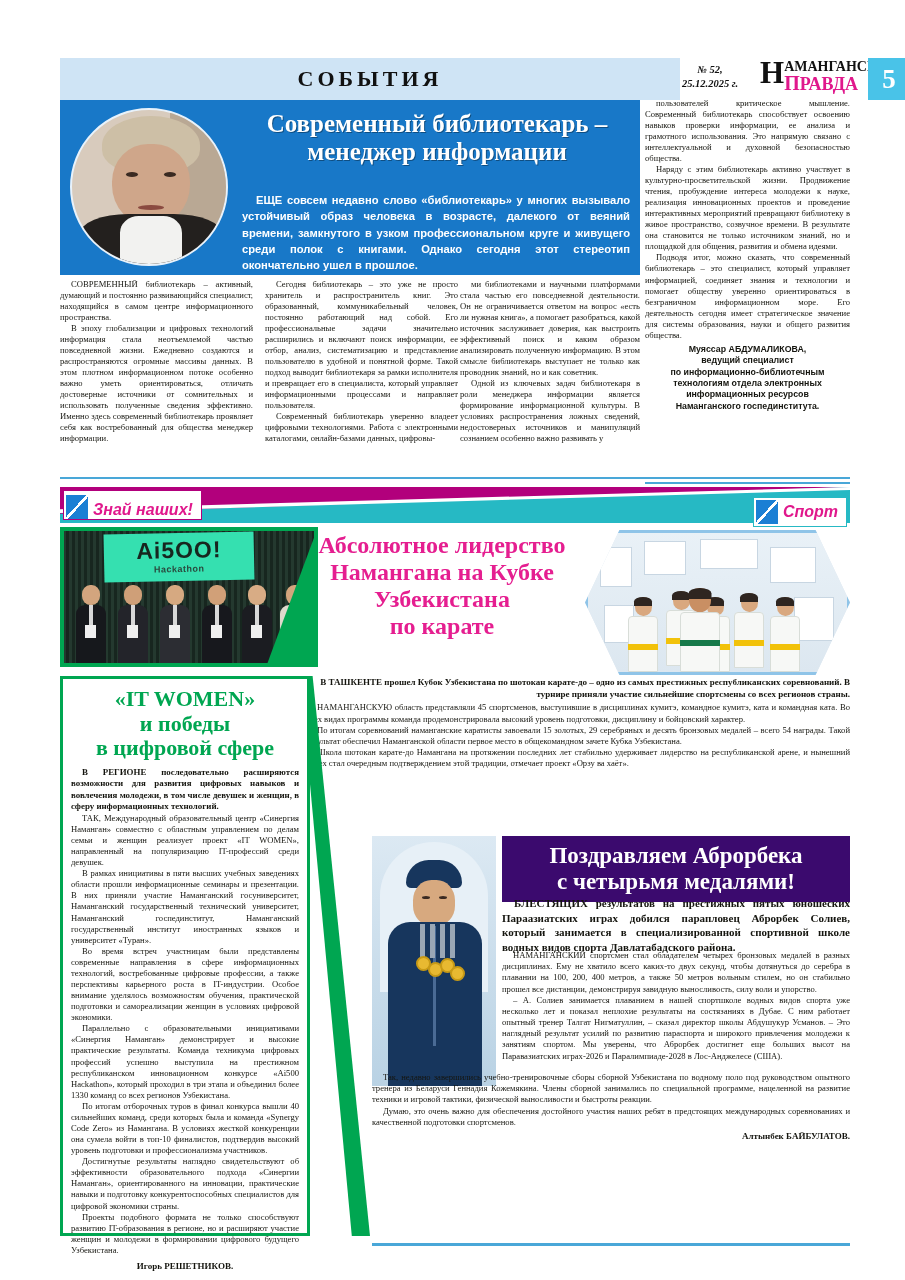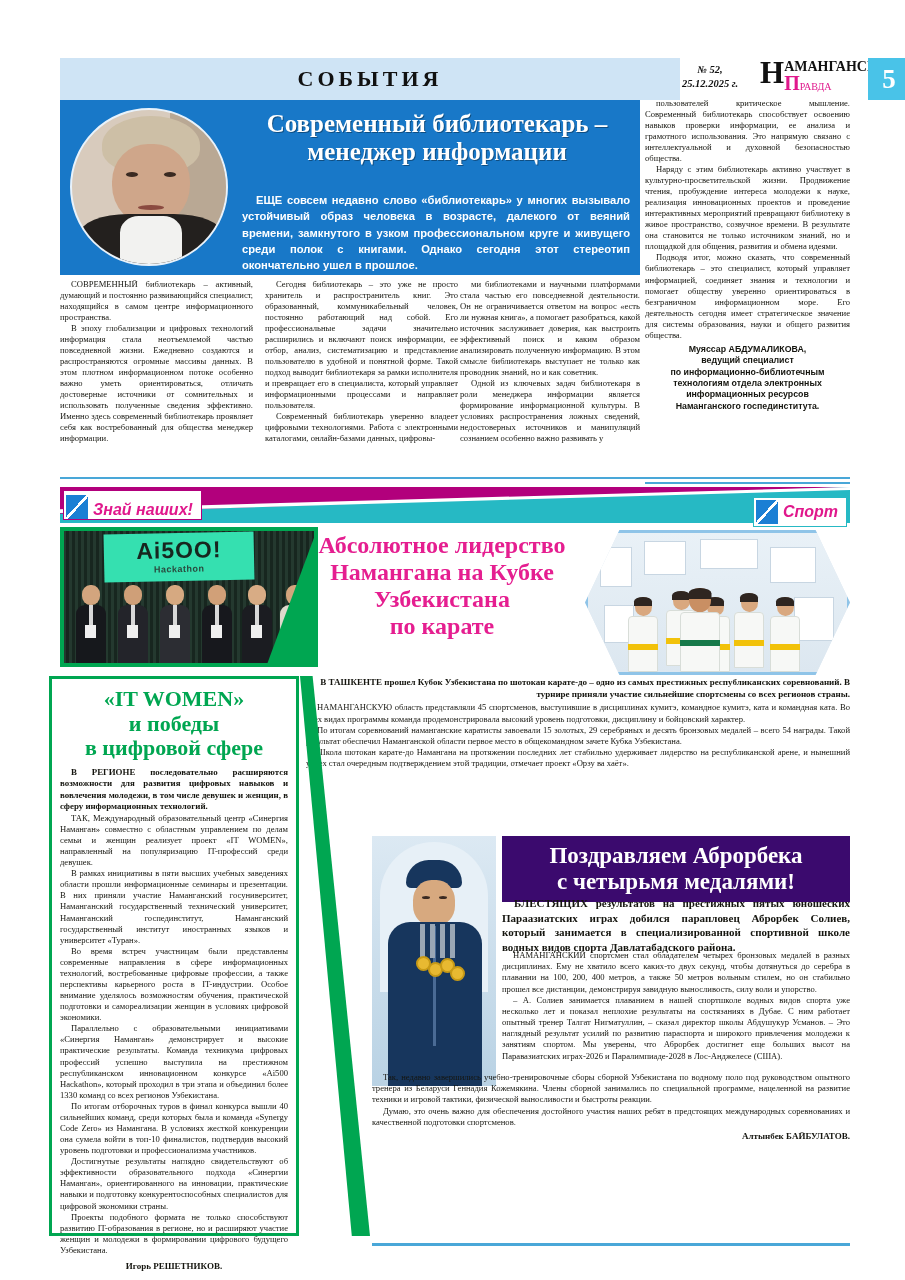--- a/index.html
+++ b/index.html
@@ -30,21 +30,21 @@
   .masthead { position:absolute; left:700px; top:0px; width:150px; height:42px; }
   .mh-row { position:absolute; left:0; top:2px; display:flex; align-items:flex-start; }
   .mh-bigN {
     font-family:"Liberation Serif", serif; font-weight:bold; font-size:31px;
     color:#111; line-height:0.82; letter-spacing:-1px;
   }
   .mh-words { display:flex; flex-direction:column; margin-left:1px; }
   .mh-w1 { font-family:"Liberation Serif", serif; font-weight:bold; font-size:14px; color:#111; letter-spacing:0px; line-height:1.05;}
   .mh-w2row { display:flex; align-items:baseline; }
   .mh-bigP { font-family:"Liberation Serif", serif; font-weight:bold; font-size:20px; color:#e0188c; line-height:0.85; }
-  .mh-w2 { font-family:"Liberation Serif", serif; font-weight:normal; font-size:10px; color:#e0188c; line-height:1.05; }
+  .mh-w2 { font-family:"Liberation Serif", serif; font-weight:bold; font-size:18px; color:#e0188c; line-height:1.05; }
   .pagenum {
     position:absolute; right:0; top:0; width:42px; height:42px; background:#49c3e8;
     display:flex; align-items:center; justify-content:center;
     color:#fff; font-family:"Liberation Serif", serif; font-weight:bold; font-size:27px;
   }
 
   
   .lead { position:absolute; left:60px; top:100px; width:580px; height:175px; background:#1878c8; }
   .lead-photo {
     position:absolute; left:10px; top:8px; width:158px; height:158px; border-radius:50%;
@@ -153,21 +153,21 @@
   .kp-belt { position:absolute; width:30px; height:6px; background:#f2c20a; }
 
   .kar-body { position:absolute; left:246px; top:150px; width:544px;
               font-family:"Liberation Serif", serif; font-size:8.6px; line-height:1.3;
               color:#15150f; text-align:justify; }
   .kar-lede { font-family:"Liberation Serif", serif; font-weight:bold; font-size:9px;
               text-align:right; line-height:1.3; margin-bottom:2px; }
   .kar-body p { margin:0; text-indent:11px; }
 
   
-  .itw { position:absolute; left:49px; top:676px; width:250px; height:560px;
+  .itw { position:absolute; left:60px; top:676px; width:250px; height:560px;
          border:3px solid #00a651; background:#ffffff; }
   .itw-title { margin:8px 6px 0 6px; text-align:center;
                font-family:"Liberation Serif", serif; font-weight:bold; font-size:22px;
                color:#00a651; line-height:1.12; }
   .itw-body { margin:6px 8px 0 8px; font-family:"Liberation Serif", serif;
               font-size:8.6px; line-height:1.29; color:#15150f; text-align:justify; }
   .itw-body p { margin:0; text-indent:11px; }
   .itw-lede { font-weight:bold; font-size:8.9px; text-indent:11px; }
   .itw-sign { text-align:center; font-weight:bold; font-family:Liberation Serif, serif;
               font-size:9px; margin-top:5px; text-indent:0; }

